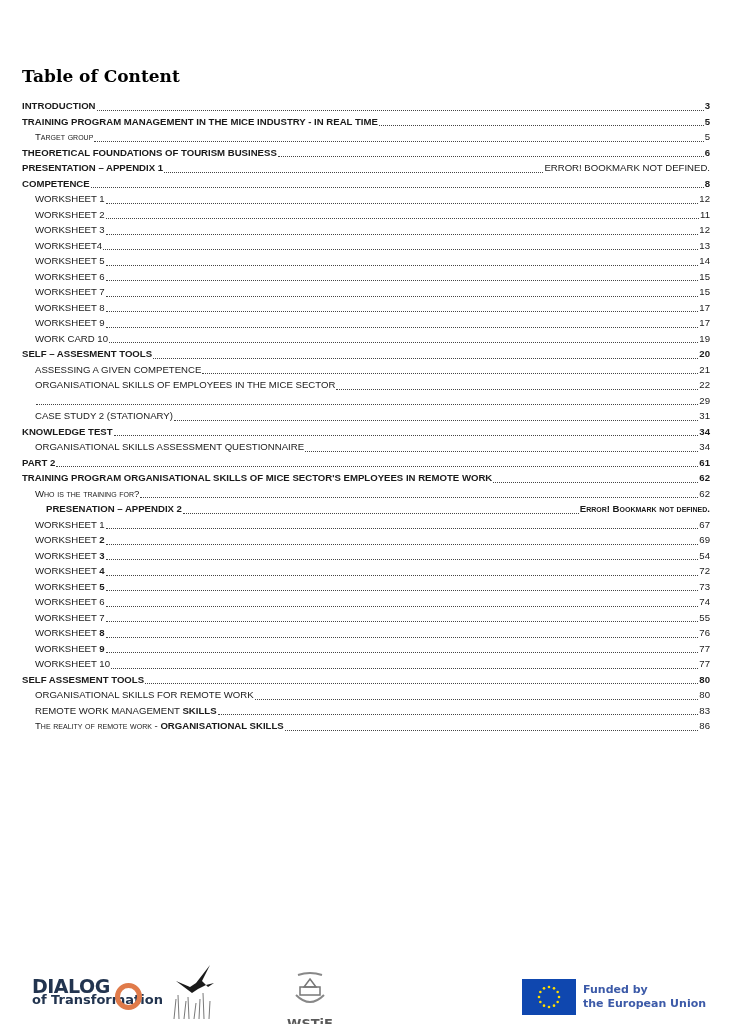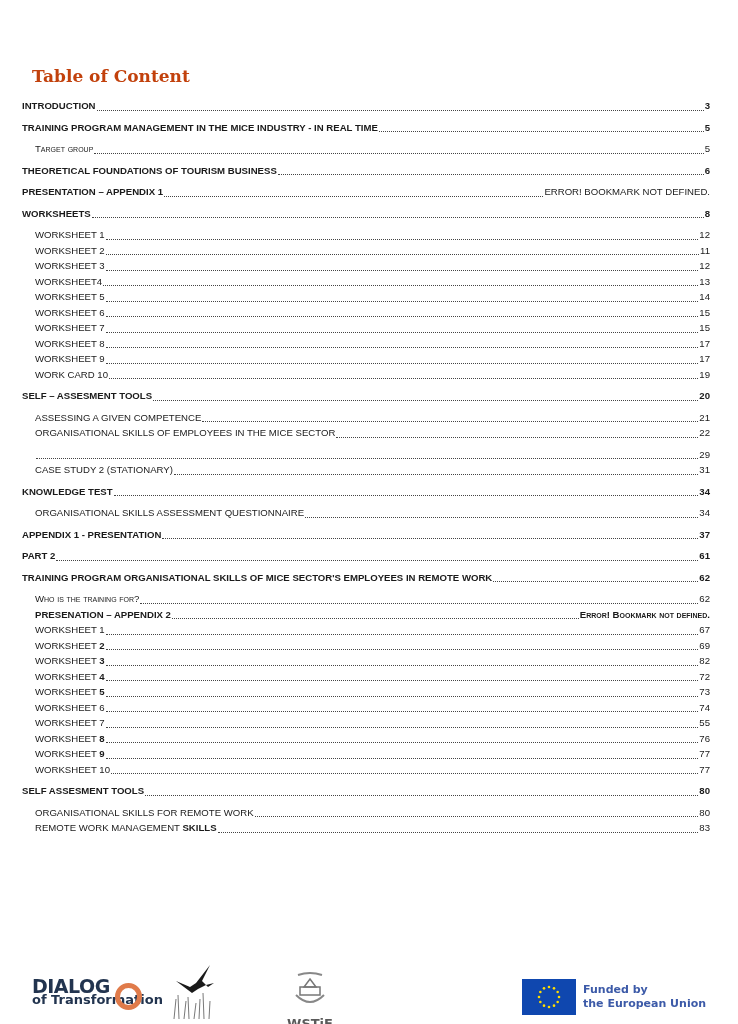--- a/index.html
+++ b/index.html
@@ -1,22 +1,22 @@
 <!DOCTYPE html>
 <html><head>
 <meta charset="utf-8">
 <style>
   html, body { margin: 0; padding: 0; background: #ffffff; }
   body { width: 738px; height: 1024px; position: relative; overflow: hidden; font-family: "Liberation Sans", sans-serif; color: #1a1a1a; }
-  .title { position: absolute; left: 32px; top: 66px; font-family: "DejaVu Serif", serif; font-weight: bold; font-size: 17px; color: #c2410c; }
+  .title { position: absolute; left: 22px; top: 66px; font-family: "DejaVu Serif", serif; font-weight: bold; font-size: 17px; color: #000000; }
   .toc { position: absolute; left: 22px; top: 98px; width: 688px; }
   .row { display: flex; align-items: baseline; white-space: nowrap; font-size: 9.6px; line-height: 15.5px; height: 15.5px; }
   .row.l1 { font-weight: bold; }
   .row.l2 { padding-left: 13px; height: 15.5px; line-height: 15.5px; align-items: center; }
-  .row.gap { margin-top: 6px; }
+  .row.gap { }
   .row .label { flex: 0 0 auto; }
   .row .dots { flex: 1 1 auto; overflow: hidden; border-bottom: 1px dotted #444; margin: 0 1px 3px 1px; height: 1px; align-self: flex-end; }
   .row .page { flex: 0 0 auto; }
   .row .page.err { font-weight: normal; }
   .sc { font-variant: small-caps; }
 
   .footer { position: absolute; left: 0; top: 925px; width: 738px; height: 95px; }
   .logo { position: absolute; margin-top: 24px; }
   .dialog { left: 32px; top: 28px; }
   .dialog .big { font-family: "DejaVu Sans", sans-serif; font-weight: bold; font-size: 19px; color: #22344f; letter-spacing: -0.5px; line-height: 19px; }
@@ -55,21 +55,21 @@
       <span class="label"><span>THEORETICAL FOUNDATIONS OF TOURISM BUSINESS</span></span>
       <span class="dots"></span>
       <span class="page">6</span>
     </div>
     <div class="row l1 gap">
       <span class="label"><span>PRESENTATION – APPENDIX 1</span></span>
       <span class="dots"></span>
       <span class="page err">ERROR! BOOKMARK NOT DEFINED.</span>
     </div>
     <div class="row l1 gap">
-      <span class="label"><span>WORKSHEETS</span></span>
+      <span class="label"><span>COMPETENCE</span></span>
       <span class="dots"></span>
       <span class="page">8</span>
     </div>
     <div class="row l2 gap">
       <span class="label"><span>WORKSHEET  1</span></span>
       <span class="dots"></span>
       <span class="page">12</span>
     </div>
     <div class="row l2">
       <span class="label"><span>WORKSHEET  2</span></span>
@@ -144,58 +144,53 @@
       <span class="label"><span>KNOWLEDGE TEST</span></span>
       <span class="dots"></span>
       <span class="page">34</span>
     </div>
     <div class="row l2 gap">
       <span class="label"><span>ORGANISATIONAL SKILLS ASSESSMENT QUESTIONNAIRE</span></span>
       <span class="dots"></span>
       <span class="page">34</span>
     </div>
     <div class="row l1 gap">
-      <span class="label"><span>APPENDIX 1 -  PRESENTATION</span></span>
-      <span class="dots"></span>
-      <span class="page">37</span>
-    </div>
-    <div class="row l1 gap">
       <span class="label"><span>PART 2</span></span>
       <span class="dots"></span>
       <span class="page">61</span>
     </div>
     <div class="row l1 gap">
       <span class="label"><span>TRAINING PROGRAM ORGANISATIONAL SKILLS OF MICE SECTOR'S EMPLOYEES IN REMOTE WORK</span></span>
       <span class="dots"></span>
       <span class="page">62</span>
     </div>
     <div class="row l2 gap">
       <span class="label"><span class="sc">Who is the training for?</span></span>
       <span class="dots"></span>
       <span class="page">62</span>
     </div>
     <div class="row l2">
-      <span class="label"><span class="bold-part" style="font-weight: bold;">PRESENATION – APPENDIX 2</span></span>
+      <span class="label"><span class="bold-part" style="font-weight: bold; margin-left: 11px;">PRESENATION – APPENDIX 2</span></span>
       <span class="dots"></span>
       <span class="page err sc" style="font-weight: bold;">Error! Bookmark not defined.</span>
     </div>
     <div class="row l2">
       <span class="label"><span>WORKSHEET 1</span></span>
       <span class="dots"></span>
       <span class="page">67</span>
     </div>
     <div class="row l2">
       <span class="label"><span>WORKSHEET </span><span class="bold-part" style="font-weight: bold;">2</span></span>
       <span class="dots"></span>
       <span class="page">69</span>
     </div>
     <div class="row l2">
       <span class="label"><span>WORKSHEET </span><span class="bold-part" style="font-weight: bold;">3</span></span>
       <span class="dots"></span>
-      <span class="page">82</span>
+      <span class="page">54</span>
     </div>
     <div class="row l2">
       <span class="label"><span>WORKSHEET </span><span class="bold-part" style="font-weight: bold;">4</span></span>
       <span class="dots"></span>
       <span class="page">72</span>
     </div>
     <div class="row l2">
       <span class="label"><span>WORKSHEET </span><span class="bold-part" style="font-weight: bold;">5</span></span>
       <span class="dots"></span>
       <span class="page">73</span>
@@ -232,20 +227,25 @@
     </div>
     <div class="row l2 gap">
       <span class="label"><span>ORGANISATIONAL SKILLS FOR REMOTE WORK</span></span>
       <span class="dots"></span>
       <span class="page">80</span>
     </div>
     <div class="row l2">
       <span class="label"><span>REMOTE WORK MANAGEMENT </span><span class="bold-part" style="font-weight: bold;">SKILLS</span></span>
       <span class="dots"></span>
       <span class="page">83</span>
+    </div>
+    <div class="row l2">
+      <span class="label"><span class="sc">The reality of remote work</span><span>  - </span><span class="bold-part" style="font-weight: bold;">ORGANISATIONAL SKILLS</span></span>
+      <span class="dots"></span>
+      <span class="page">86</span>
     </div>
   </div>
 
 <div class="footer">
   <div class="logo dialog">
     <div class="big">DIALOG</div>
     <div class="small">of Transformation</div>
     <div class="ring"></div>
   </div>
   <div class="logo eurecys">

